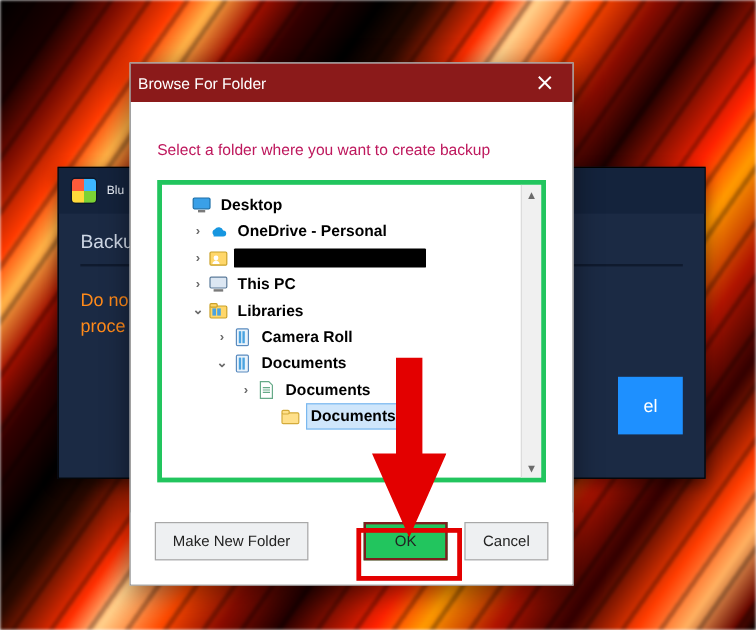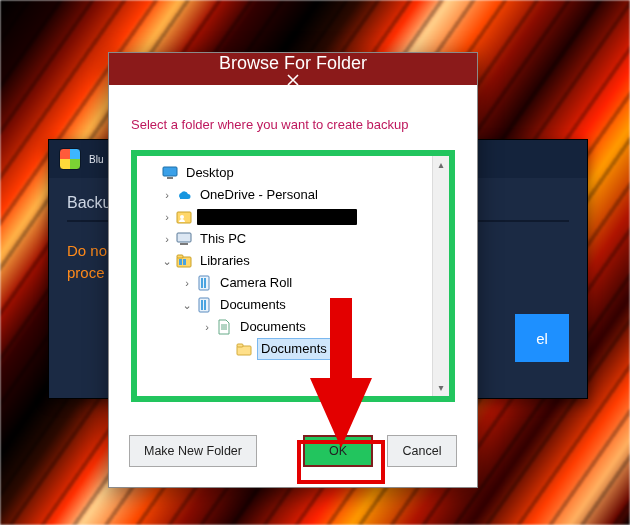--- a/index.html
+++ b/index.html
@@ -51,30 +51,31 @@
     font-size:15px;
   }
 
   
   .dialog{
     position:absolute; left:108px; top:52px; width:370px; height:436px;
     background:#fff; border:1px solid #8a8a8a; box-shadow: 0 6px 22px rgba(0,0,0,0.45);
   }
   .dlg-title{
     height:32px; background:#8b1a1a; color:#fff; display:flex; align-items:center;
-    padding:0 6px; font-size:18px; justify-content:space-between;flex-direction:column;
+    padding:0 6px; font-size:13px; justify-content:space-between;
   }
   .dlg-close{ width:34px; height:24px; display:flex; align-items:center; justify-content:center; }
   .dlg-close svg{ width:12px; height:12px; stroke:#fff; stroke-width:1.6; }
   .dlg-instruction{
     padding:32px 22px 10px 22px; color:#be185d; font-size:13px;
   }
   .tree-wrap{
-    margin:8px 22px 0 22px; height:252px; border:6px solid #22c55e; position:relative; background:#fff;
+    margin:8px 22px 0 22px; height:252px; border:4px solid #22c55e; position:relative; background:#fff;
     overflow:hidden;
+    font-weight:bold;
   }
   .tree-scroll{ position:absolute; right:0; top:0; bottom:0; width:17px; background:#f0f0f0; border-left:1px solid #dcdcdc; }
   .tree-scroll .arrow{ position:absolute; left:0; right:0; height:17px; display:flex; align-items:center; justify-content:center; color:#6b6b6b; font-size:10px; }
   .tree-scroll .arrow.top{ top:0; }
   .tree-scroll .arrow.bot{ bottom:0; }
   .tree{
     position:absolute; left:0; right:17px; top:0; bottom:0; padding:6px 4px 6px 4px;
     line-height:20px; color:#000;
   }
   .row{ display:flex; align-items:center; height:22px; white-space:nowrap; }

